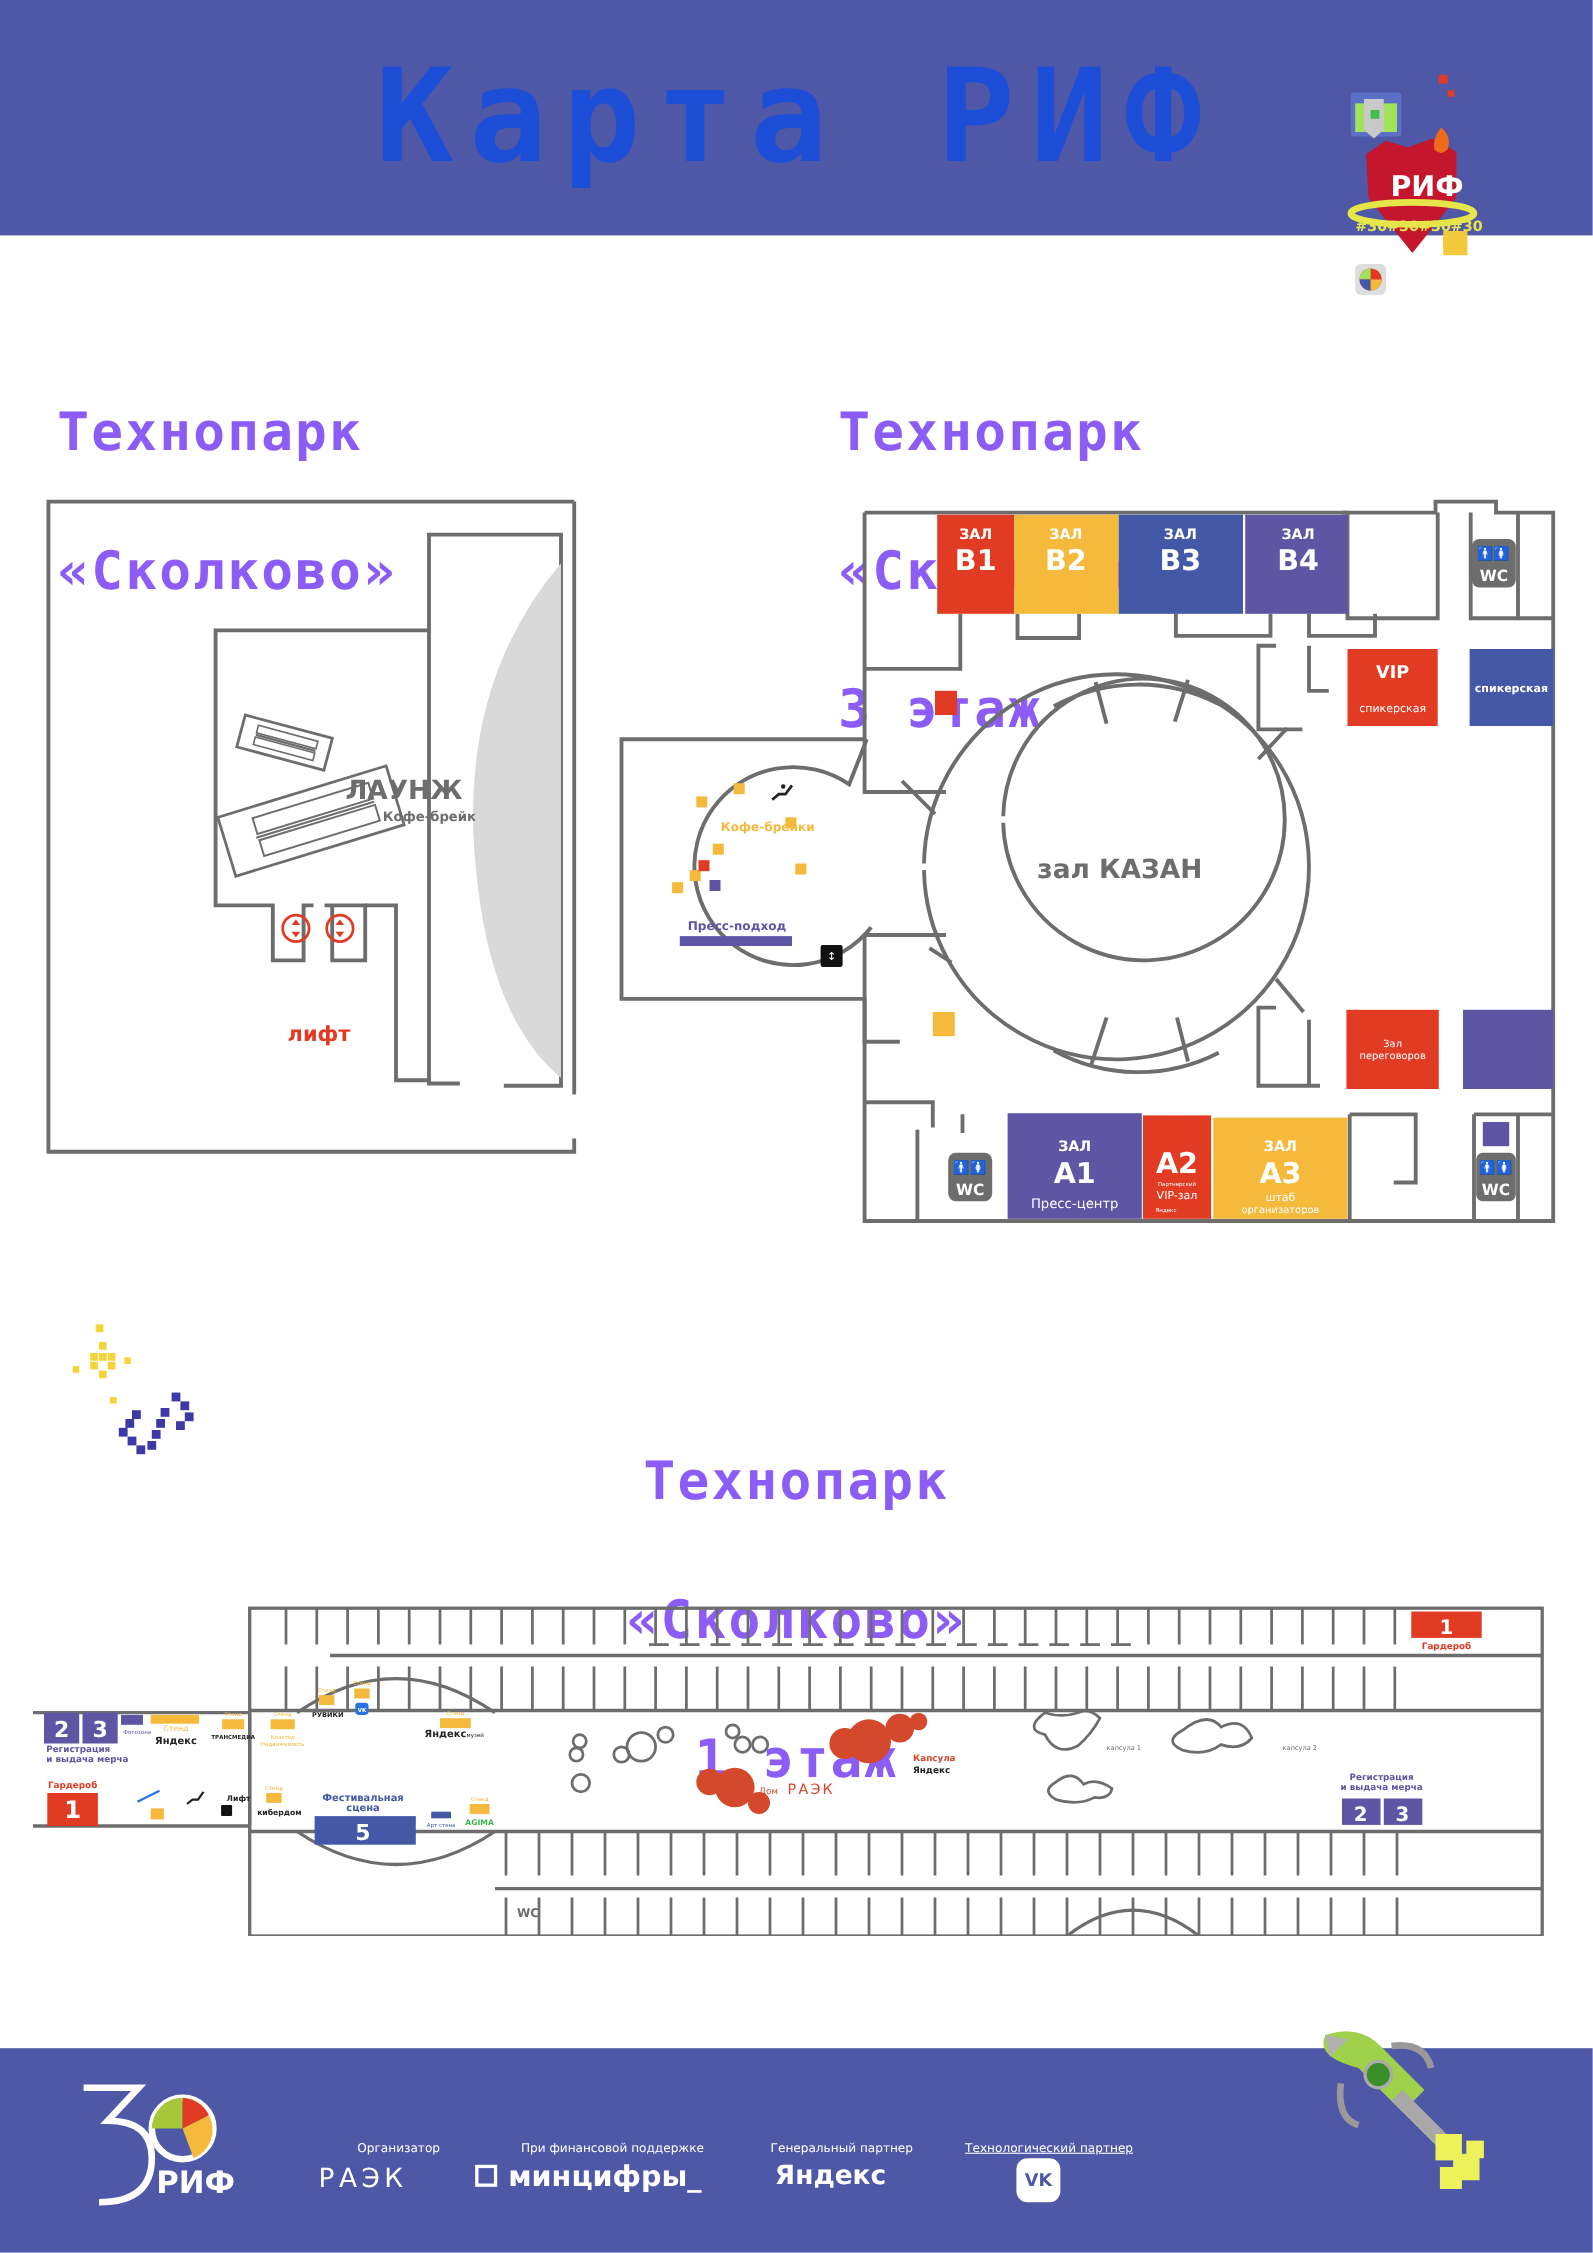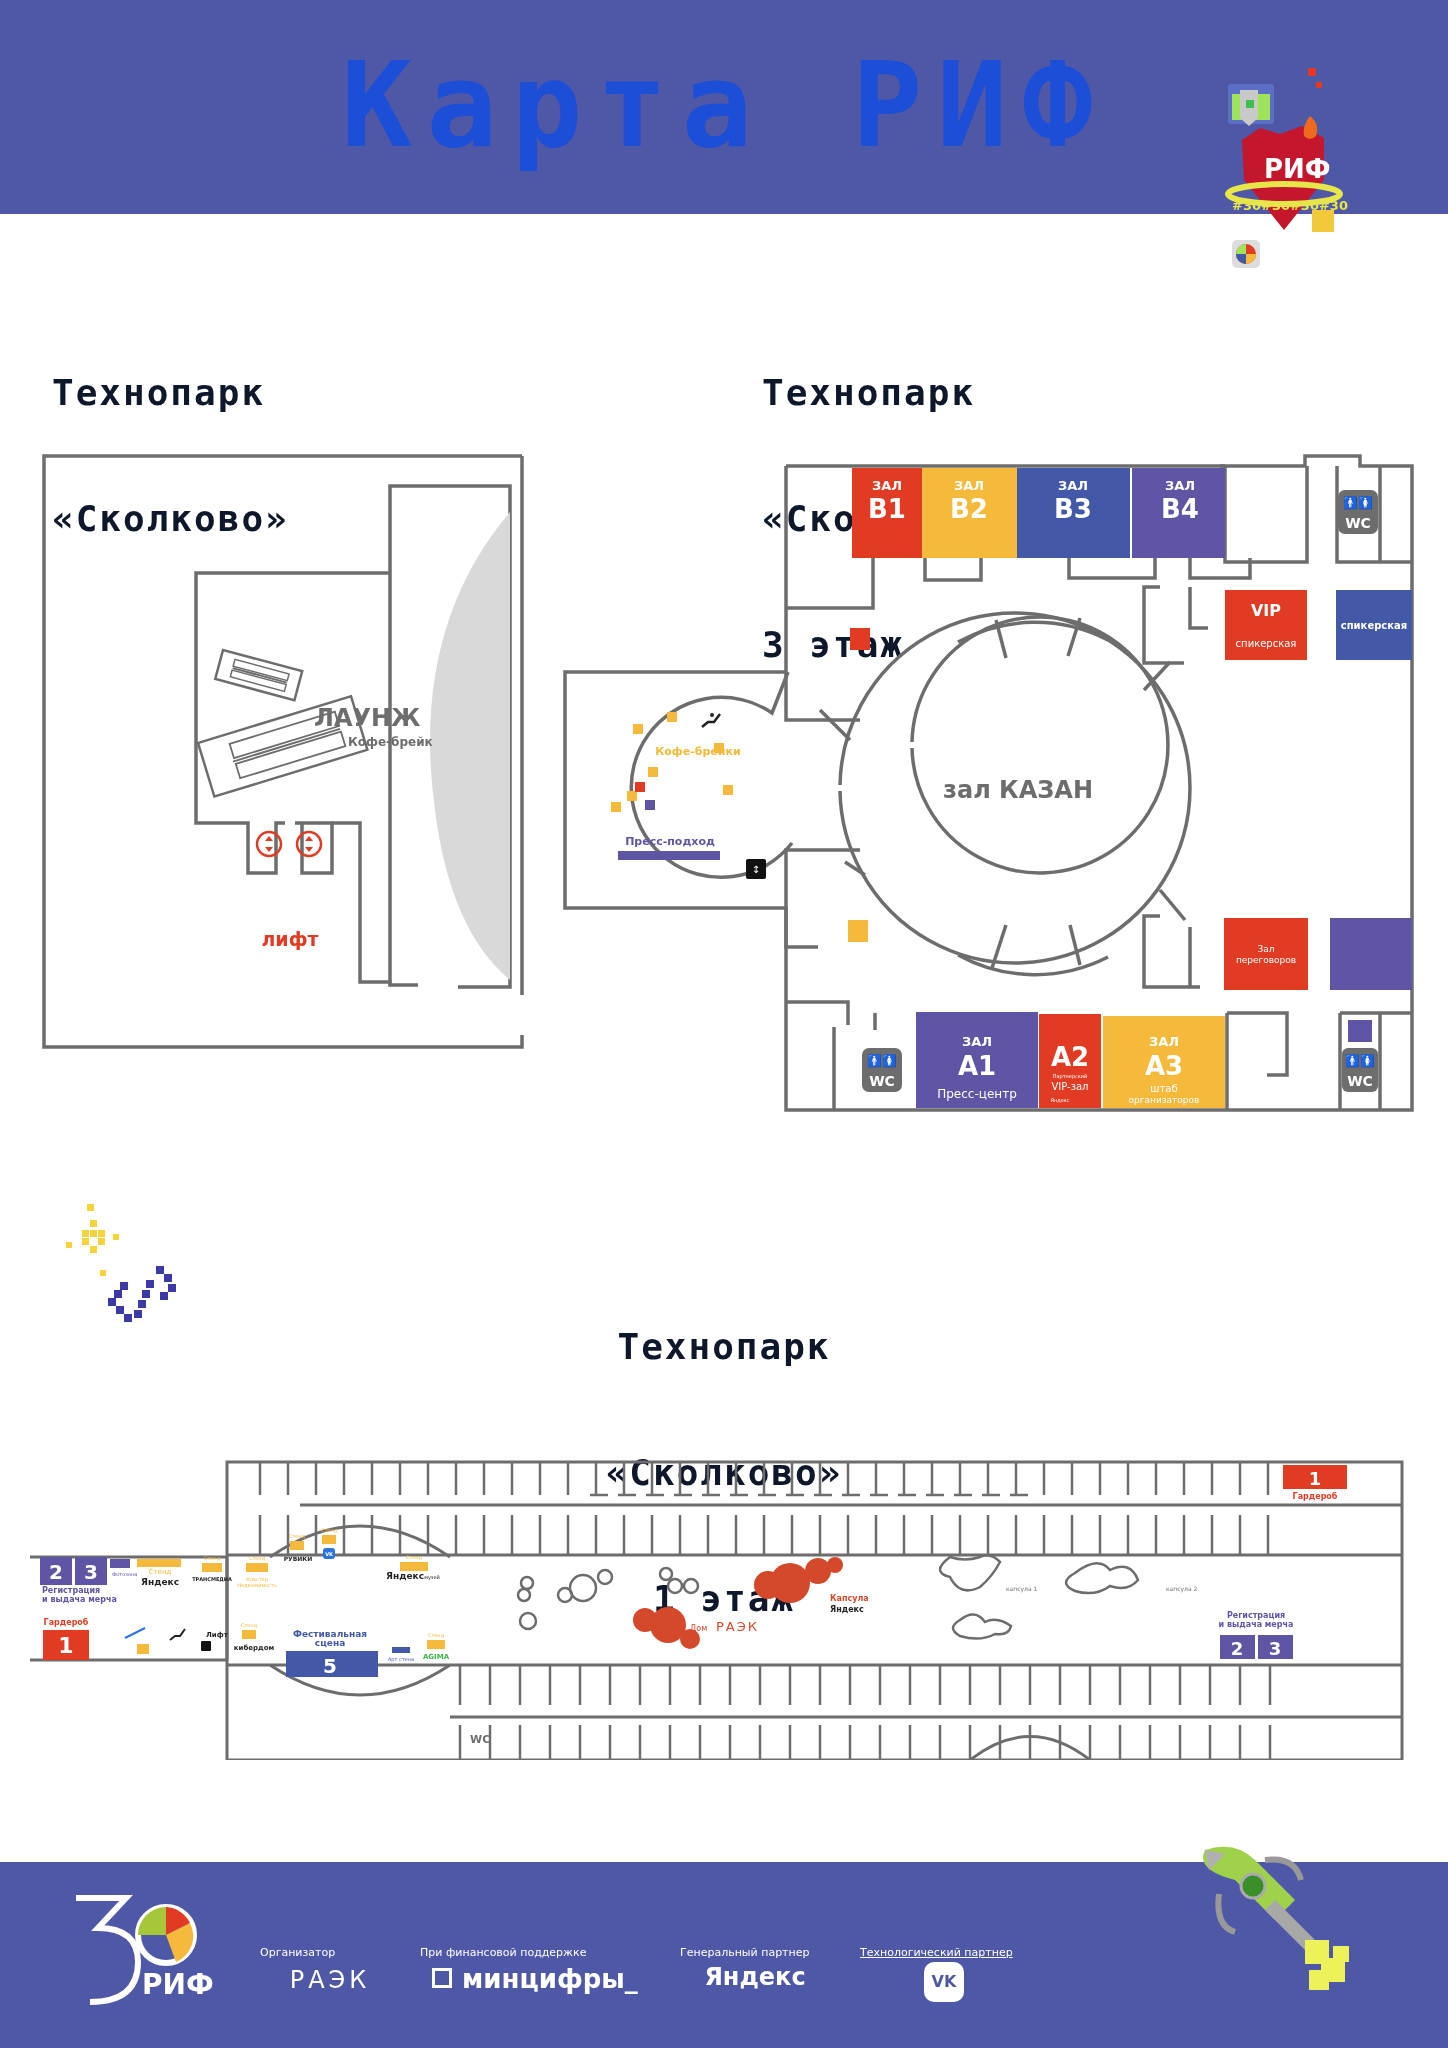--- a/index.html
+++ b/index.html
@@ -1,23 +1,23 @@
 <!DOCTYPE html>
 <html><head>
 <meta charset="utf-8">
 <style>
   html,body{margin:0;padding:0;}
   body{width:1448px;height:2048px;position:relative;background:#fff;overflow:hidden;font-family:"DejaVu Sans",sans-serif;}
   .abs{position:absolute;}
   .band-top{left:0;top:0;width:1448px;height:214px;background:#4f58a6;}
   .title{left:0;top:40px;width:1448px;text-align:center;color:#1d4ed8;font-family:"DejaVu Sans Mono",monospace;font-weight:bold;font-size:118px;letter-spacing:14px;line-height:130px;}
-  .floor-title{font-family:"DejaVu Sans Mono",monospace;font-weight:bold;color:#0f172a;font-size:36px;line-height:42px;letter-spacing:2px;white-space:pre;}
+  .floor-title{font-family:"DejaVu Sans Mono",monospace;font-weight:bold;color:#8b5cf6;font-size:48px;line-height:42px;letter-spacing:2px;white-space:pre;}
   .band-bot{left:0;top:1862px;width:1448px;height:186px;background:#4f58a6;}
   svg text{font-family:"DejaVu Sans",sans-serif;}
-  .p-cap{color:#fff;font-size:11px;text-align:left;}
+  .p-cap{color:#fff;font-size:11px;text-align:right;}
   .p-logo{color:#fff;font-weight:bold;text-align:center;}
 </style>
 </head>
 <body>
 
 <div class="abs band-top"></div>
 <div class="abs title">Карта РИФ</div>
 
 <svg class="abs" style="left:1220px;top:60px;" width="130" height="220">
   <rect x="8" y="24" width="46" height="40" rx="3" fill="#5b6fc4"></rect>

